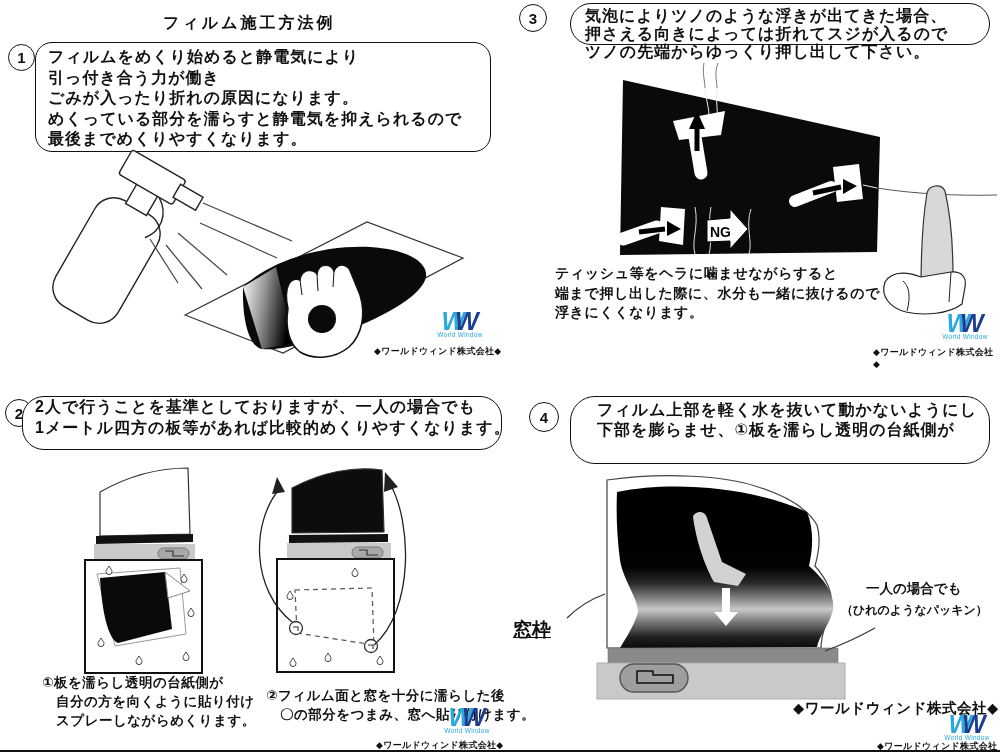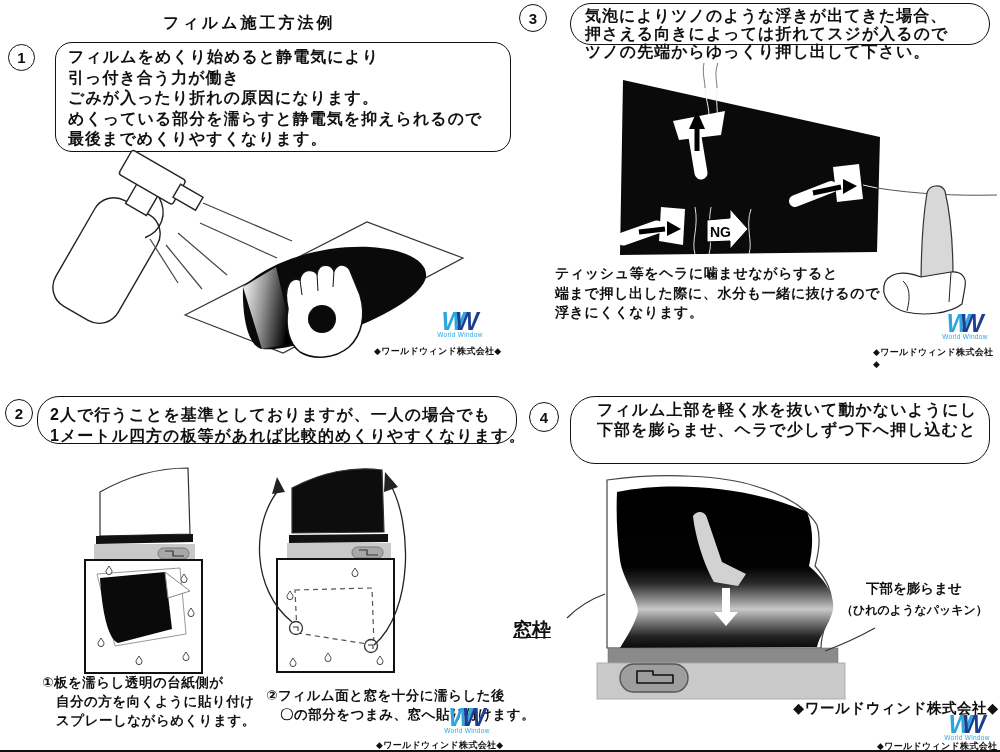--- a/index.html
+++ b/index.html
@@ -6,22 +6,22 @@
   #page{position:relative;width:1000px;height:752px;background:#fff;overflow:hidden;
         font-family:"Liberation Sans","DejaVu Sans",sans-serif;color:#111;}
   .abs{position:absolute;}
   #title{left:163px;top:3px;font-size:16px;font-weight:600;letter-spacing:3px;margin-top:10px;}
   .num{position:absolute;border:1.6px solid #111;border-radius:50%;
        display:flex;align-items:center;justify-content:center;
        font-size:15px;font-weight:600;background:#fff;}
   .box{position:absolute;border:1.6px solid #111;border-radius:18px;background:#fff;
        padding:4px 12px;font-size:16px;line-height:20.5px;font-weight:600;letter-spacing:1px;box-sizing:border-box;}
   .box .line{white-space:nowrap;}
-  #box1{left:35px;top:42px;width:456px;height:110px;border-radius:17px;margin-left:20px;}
-  #box2{left:37px;top:396px;width:480px;height:48px;border-radius:22px;padding-top:8px;}
+  #box1{left:35px;top:42px;width:456px;height:110px;border-radius:17px;}
+  #box2{left:22px;top:396px;width:480px;height:54px;border-radius:22px;padding-top:0;}
   #box3{left:570px;top:3px;width:420px;height:42px;border-radius:22px;line-height:18px;padding:3px 14px;}
   #box4{left:570px;top:396px;width:420px;height:68px;border-radius:25px;line-height:20px;padding:3px 14px 3px 26px;}
   .cap{position:absolute;font-size:13.5px;line-height:19px;font-weight:600;letter-spacing:0.5px;}
   .cap .indent{padding-left:14px;}
   #note3{left:555px;top:264px;font-size:14px;line-height:19.5px;font-weight:600;letter-spacing:0.6px;}
   #label-frame{left:513px;top:617px;font-size:19px;font-weight:700;text-decoration:underline;}
   #label-mold1{left:866px;top:580px;font-size:13.5px;font-weight:600;}
   #label-mold2{left:841px;top:602px;font-size:12px;font-weight:600;}
   #company-lg{left:793px;top:699px;font-size:14.5px;font-weight:700;letter-spacing:0.5px;}
   .company-sm{position:absolute;font-size:9px;font-weight:700;letter-spacing:0.3px;}
@@ -59,21 +59,21 @@
   </div>
 
   <div class="box" id="box3">
     <div class="line">気泡によりツノのような浮きが出てきた場合、</div>
     <div class="line">押さえる向きによっては折れてスジが入るので</div>
     <div class="line">ツノの先端からゆっくり押し出して下さい。</div>
   </div>
 
   <div class="box" id="box4">
     <div class="line">フィルム上部を軽く水を抜いて動かないようにし</div>
-    <div class="line">下部を膨らませ、ヘラで少しずつ下へ押し込むと</div>
+    <div class="line">下部を膨らませ、①板を濡らし透明の台紙側が</div>
   </div>
 
   <svg style="left:30px;top:163px;" width="485" height="222" viewBox="0 0 485 222">
     <defs>
       <linearGradient id="gA" x1="0" y1="0" x2="1" y2="0.25">
         <stop offset="0" stop-color="#ffffff"></stop>
           <stop offset="0.45" stop-color="#999999"></stop>
           <stop offset="1" stop-color="#000000"></stop>
       </linearGradient>
     </defs>
@@ -239,21 +239,21 @@
     <div class="indent">〇の部分をつまみ、窓へ貼り付けます。</div>
   </div>
 
   <div class="abs" id="note3">
     <div>ティッシュ等をヘラに噛ませながらすると</div>
     <div>端まで押し出した際に、水分も一緒に抜けるので</div>
     <div>浮きにくくなります。</div>
   </div>
 
   <div class="abs" id="label-frame">窓枠</div>
-  <div class="abs" id="label-mold1">下部を膨らませ</div>
+  <div class="abs" id="label-mold1">一人の場合でも</div>
   <div class="abs" id="label-mold2">（ひれのようなパッキン）</div>
 
   <div class="wwlogo" style="left:434px;top:310px;">
     <div class="ww"><span class="w1">W</span><span class="w2">W</span></div>
     <div class="wwcap">World Window</div>
   </div>
   <div class="company-sm" style="left:374px;top:345px;">◆ワールドウィンド株式会社◆</div>
 
   <div class="wwlogo" style="left:939px;top:312px;">
     <div class="ww"><span class="w1">W</span><span class="w2">W</span></div>

